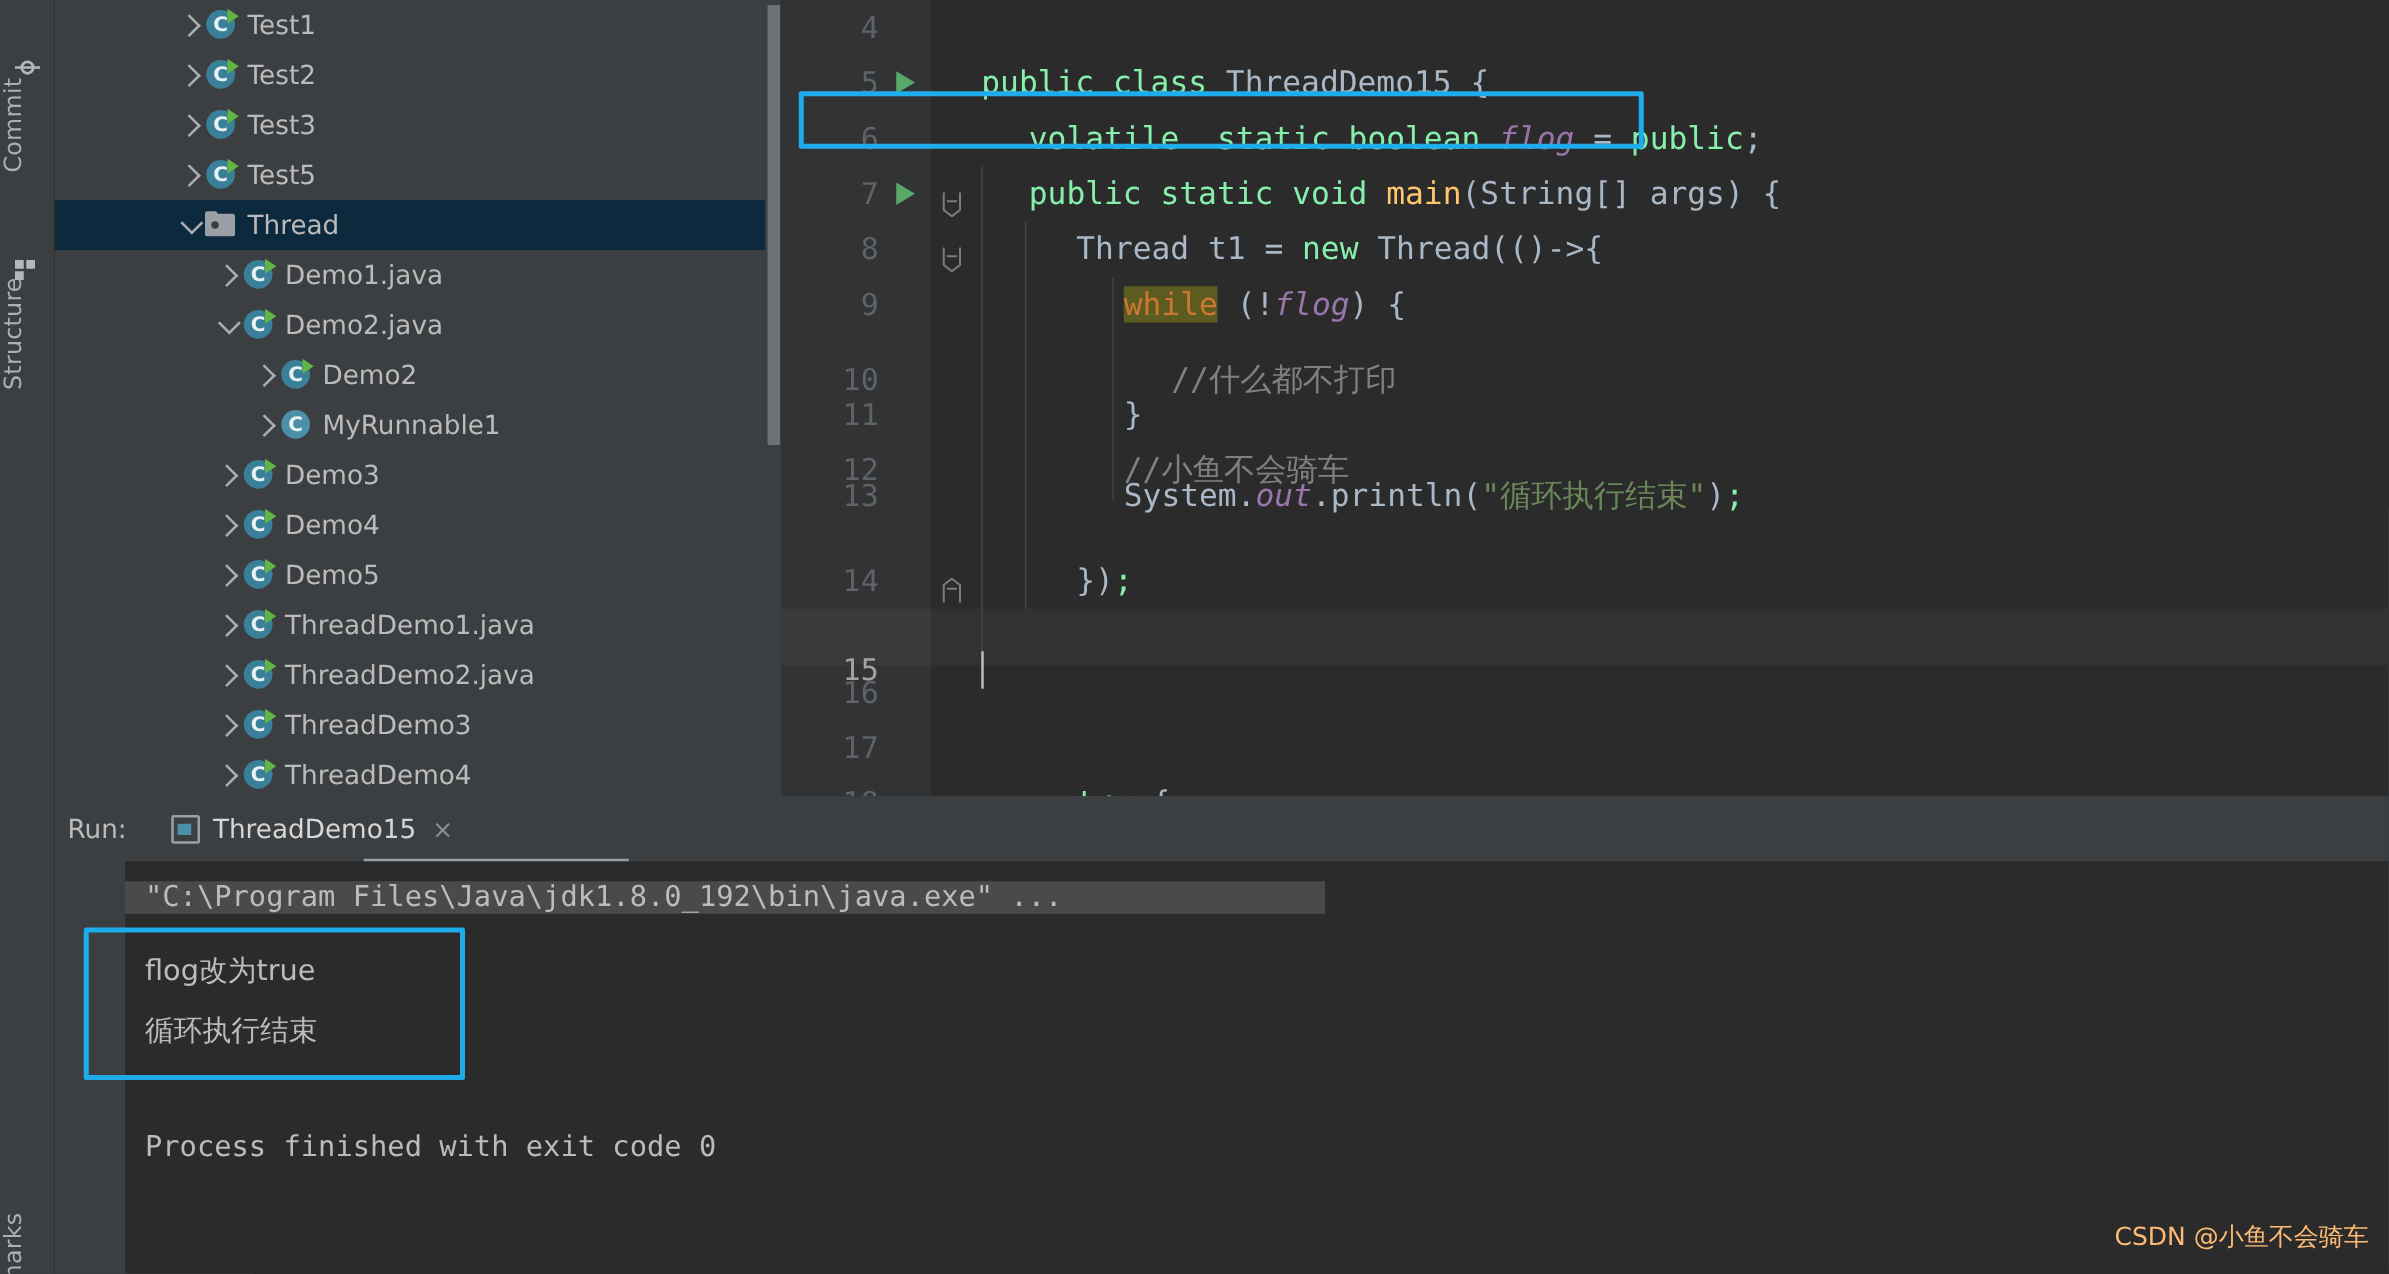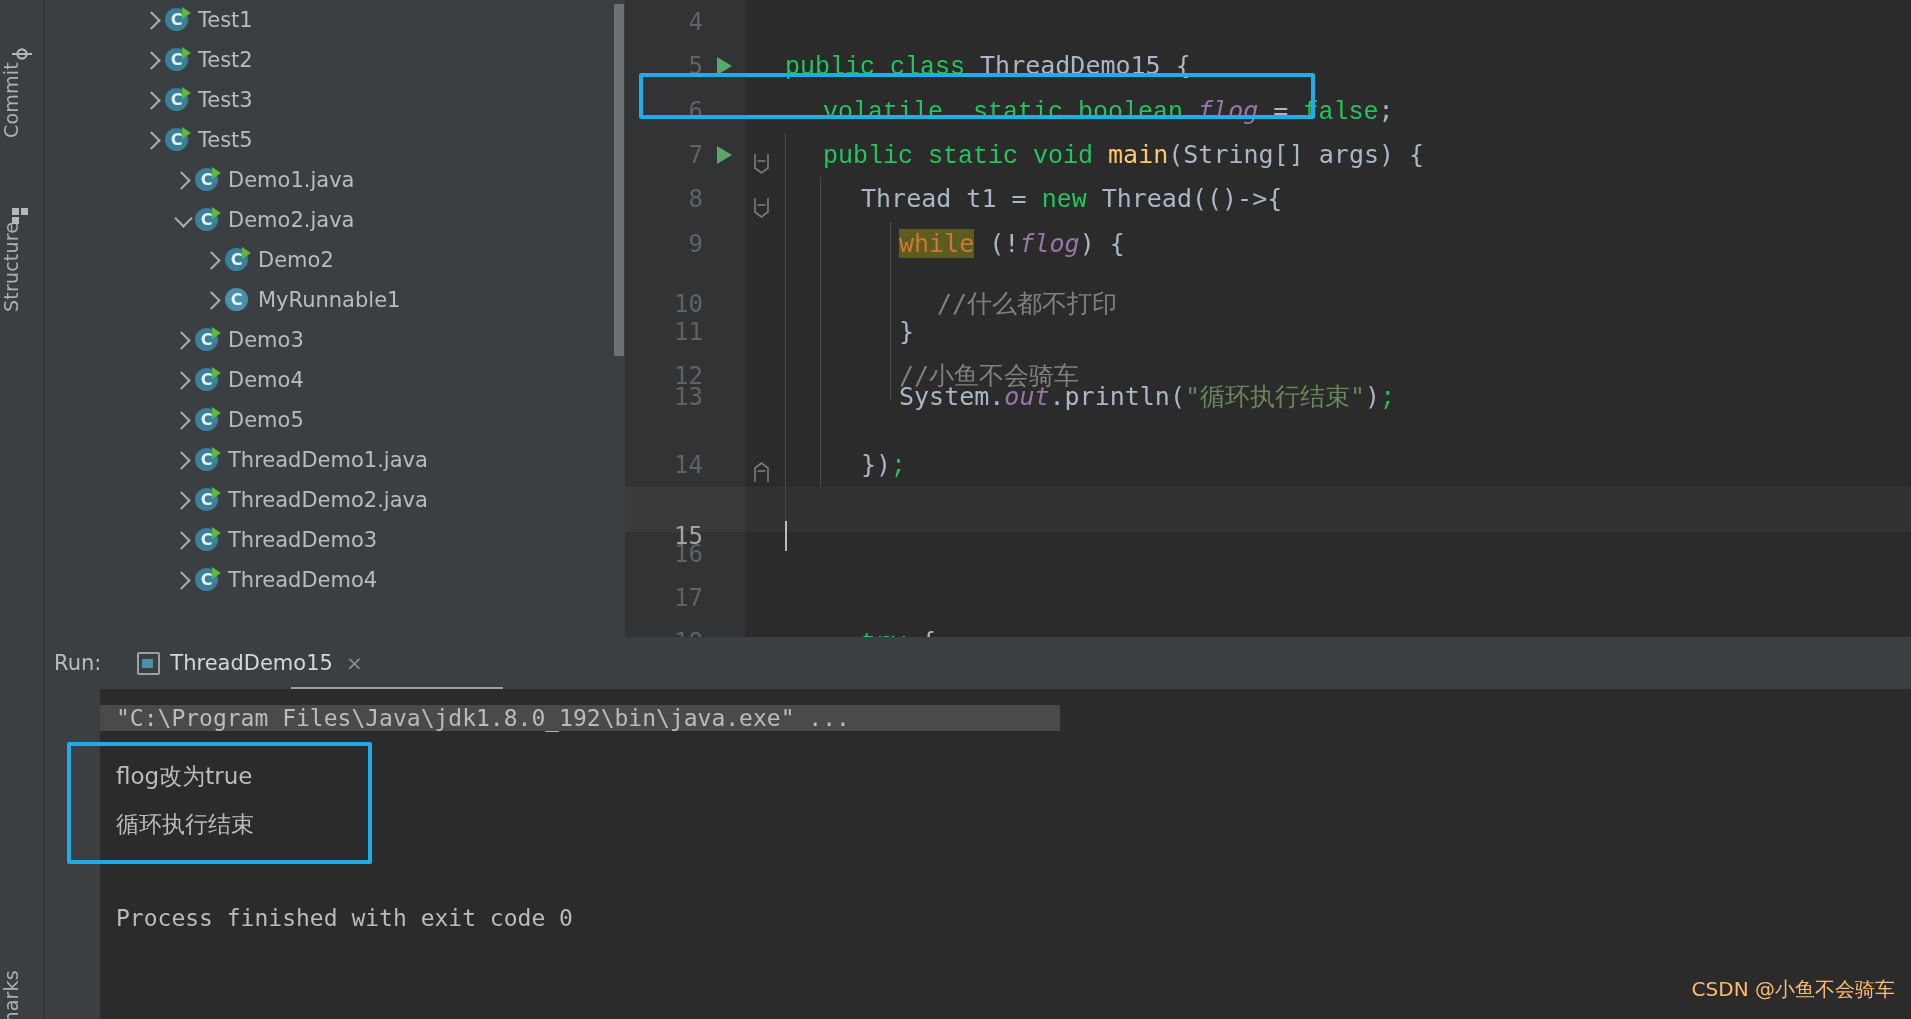--- a/index.html
+++ b/index.html
@@ -122,21 +122,21 @@
   .curline-bg {
     position:absolute; left: 120px; width: 1166px; height: 44.3px; background:#323232;
   }
   .gutter-cur { position:absolute; left:0; width:120px; height:44.3px; background:#3a3a3a; }
   .caret {
     position:absolute; width: 2px; height: 30px; background:#bbbbbb; top: 7px;
   }
   .indent-guide { position:absolute; width:1px; background:#4b4b4b; }
 
   
-  .kw   { color:#22c55e;font-family:Liberation Mono, monospace; }
+  .kw   { color:#86efac; }
   .cls  { color:#a9b7c6; }
   .fn   { color:#ffc66d; }
   .fld  { color:#9876aa; font-style: italic; }
   .cmt  { color:#808080; }
   .str  { color:#6a8759; }
   .pl   { color:#a9b7c6; }
   .hl-while { background:#5c5c20; color:#cc7832;margin-top:32px; }
 
   
   .blue-box {
@@ -251,20 +251,31 @@
         <span class="twig">
           <span class="chev right"></span>
         </span>
         <span class="jicon">
           <span class="disc"></span>
           <span class="cglyph">C</span>
           <span class="runtri"></span>
         </span>
         <span class="tlabel">Test5</span>
       </div>
+      <div class="trow sel ind1">
+        <span class="twig">
+          <span class="chev down"></span>
+        </span>
+        <span class="ficon">
+          <span class="tab"></span>
+          <span class="body"></span>
+          <span class="dot"></span>
+        </span>
+        <span class="tlabel">Thread</span>
+      </div>
       <div class="trow ind2">
         <span class="twig">
           <span class="chev right"></span>
         </span>
         <span class="jicon">
           <span class="disc"></span>
           <span class="cglyph">C</span>
           <span class="runtri"></span>
         </span>
         <span class="tlabel">Demo1.java</span>
@@ -390,21 +401,21 @@
     <div class="gutter-cur" style="top:487.3px;"></div>
     <div class="curline-bg" style="top:487.3px;"></div>
 
     <div class="indent-guide" style="left:160px; top:133px; height:400px;"></div>
     <div class="indent-guide" style="left:195px; top:177px; height:310px;"></div>
     <div class="indent-guide" style="left:265px; top:222px; height:178px;"></div>
 
     <div id="editor-lines">
         <div class="eline" style="top: 0px;"><span class="num">4</span><span class="code"></span></div>
         <div class="eline" style="top: 44.3px;"><span class="num">5</span><span class="runarrow"></span><span class="code"><span class="kw">public class </span><span class="cls">ThreadDemo15 </span><span class="pl">{</span></span></div>
-        <div class="eline" style="top: 88.6px;"><span class="num">6</span><span class="code"><span style="padding-left:38px"></span><span class="kw">volatile  static boolean </span><span class="fld">flog </span><span class="pl">= </span><span class="kw">false</span><span class="pl">;</span></span></div>
+        <div class="eline" style="top: 88.6px;"><span class="num">6</span><span class="code"><span style="padding-left:38px"></span><span class="kw">volatile  static boolean </span><span class="fld">flog </span><span class="pl">= </span><span class="kw">public</span><span class="pl">;</span></span></div>
         <div class="eline" style="top: 132.9px;"><span class="num">7</span><span class="runarrow"></span><span class="fold"><svg width="17" height="22" viewBox="0 0 17 22">
               <path d="M2 2 L2 16 L8.5 21 L15 16 L15 2" fill="none" stroke="#7a7d80" stroke-width="1.6"></path>
               <line x1="4.5" y1="9" x2="12.5" y2="9" stroke="#7a7d80" stroke-width="1.6"></line>
             </svg></span><span class="code"><span style="padding-left:38px"></span><span class="kw">public static void </span><span class="fn">main</span><span class="pl">(String[] args) {</span></span></div>
         <div class="eline" style="top: 177.2px;"><span class="num">8</span><span class="fold"><svg width="17" height="22" viewBox="0 0 17 22">
               <path d="M2 2 L2 16 L8.5 21 L15 16 L15 2" fill="none" stroke="#7a7d80" stroke-width="1.6"></path>
               <line x1="4.5" y1="9" x2="12.5" y2="9" stroke="#7a7d80" stroke-width="1.6"></line>
             </svg></span><span class="code"><span style="padding-left:76px"></span><span class="pl">Thread t1 = </span><span class="kw">new </span><span class="pl">Thread(()-&gt;{</span></span></div>
         <div class="eline" style="top: 221.5px;"><span class="num">9</span><span class="code"><span style="padding-left:114px"></span><span class="hl-while">while</span><span class="pl"> (!</span><span class="fld">flog</span><span class="pl">) {</span></span></div>
         <div class="eline" style="top: 282px;"><span class="num">10</span><span class="code"><span style="padding-left:152px"></span><span class="cmt">//什么都不打印</span></span></div>

